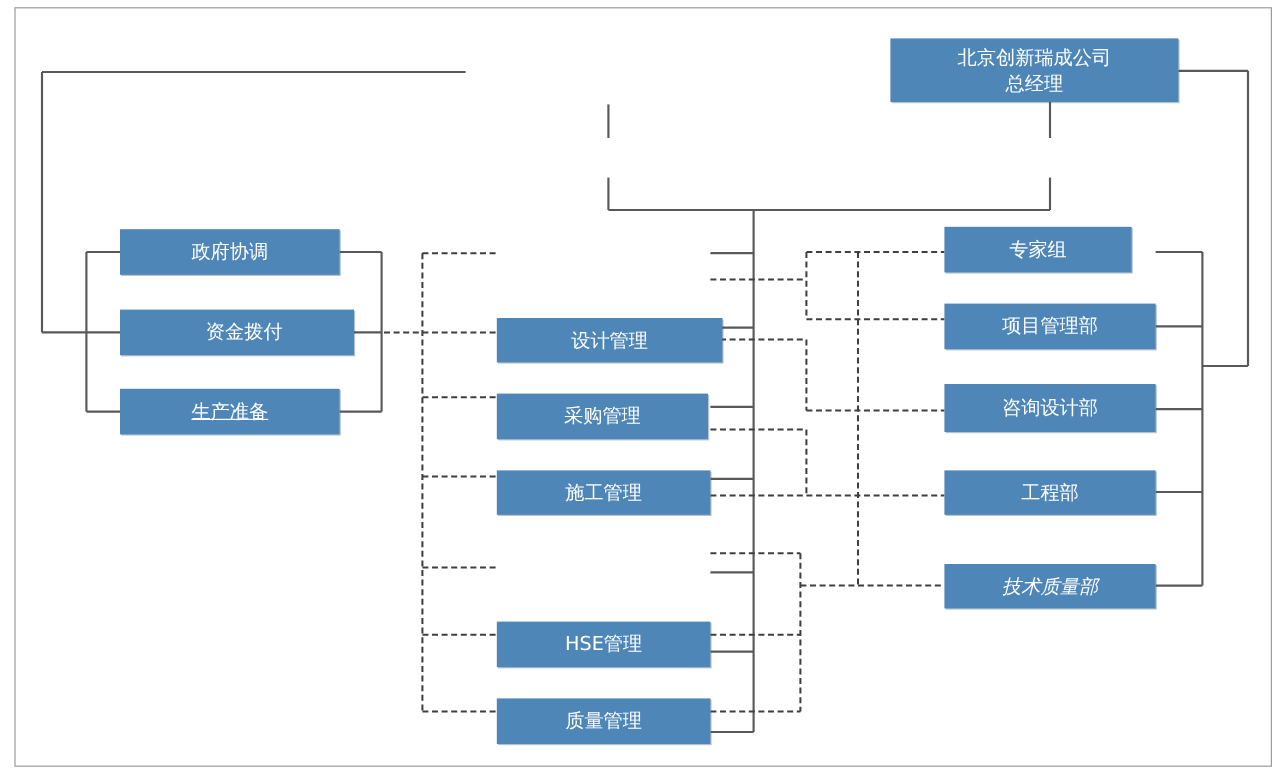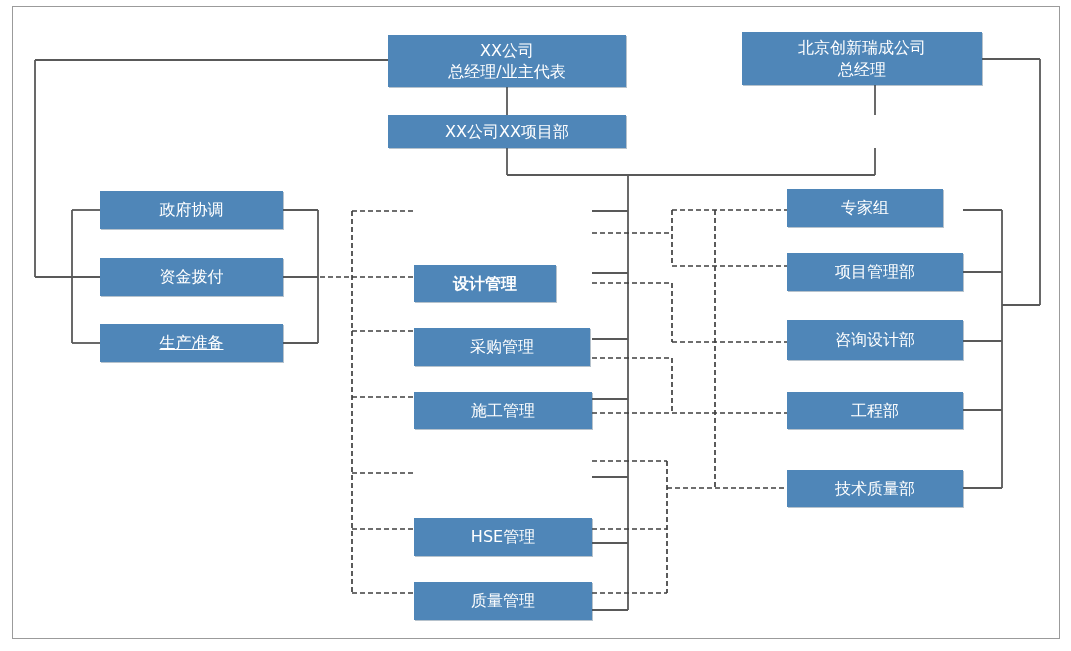--- a/index.html
+++ b/index.html
@@ -129,50 +129,47 @@
       <line x1="592" y1="461" x2="667" y2="461"></line>
       <line x1="667" y1="461" x2="667" y2="593"></line>
       <line x1="667" y1="488" x2="787" y2="488"></line>
       <line x1="592" y1="529" x2="667" y2="529"></line>
       <line x1="592" y1="593" x2="667" y2="593"></line>
 
       <line x1="715" y1="210" x2="715" y2="488"></line>
     </g>
   </svg>
 
-  <div class="node" style="left:388px; top:35px; width:238px; height:52px;">XX公司
-总经理/业主代表</div>
 
-  <div class="node" style="left:388px; top:115px; width:238px; height:33px;">XX公司XX项目部</div>
 
   <div class="node" style="left:742px; top:32px; width:240px; height:53px;">北京创新瑞成公司
 总经理</div>
 
 
   <div class="node" style="left:100px; top:191px; width:183px; height:38px;">政府协调</div>
 
-  <div class="node" style="left:100px; top:258px; width:183px; height:38px;">资金拨付</div>
+  <div class="node" style="left:100px; top:258px; width:183px; height:38px;padding-left:12px;">资金拨付</div>
 
   <div class="node" style="left:100px; top:324px; width:183px; height:38px;text-decoration:underline;">生产准备</div>
 
 
-  <div class="node" style="left:414px; top:265px; width:142px; height:37px;font-weight:bold;">设计管理</div>
+  <div class="node" style="left:414px; top:265px; width:188px; height:37px;">设计管理</div>
 
   <div class="node" style="left:414px; top:328px; width:176px; height:38px;">采购管理</div>
 
   <div class="node" style="left:414px; top:392px; width:178px; height:37px;">施工管理</div>
 
 
   <div class="node" style="left:414px; top:518px; width:178px; height:38px;">HSE管理</div>
 
   <div class="node" style="left:414px; top:582px; width:178px; height:38px;">质量管理</div>
 
   <div class="node" style="left:787px; top:189px; width:156px; height:38px;">专家组</div>
 
   <div class="node" style="left:787px; top:253px; width:176px; height:38px;">项目管理部</div>
 
   <div class="node" style="left:787px; top:320px; width:176px; height:40px;">咨询设计部</div>
 
   <div class="node" style="left:787px; top:392px; width:176px; height:37px;">工程部</div>
 
-  <div class="node" style="left:787px; top:470px; width:176px; height:37px;">技术质量部</div>
+  <div class="node" style="left:787px; top:470px; width:176px; height:37px;font-style:italic;">技术质量部</div>
 
 </div>
 
 </body></html>

